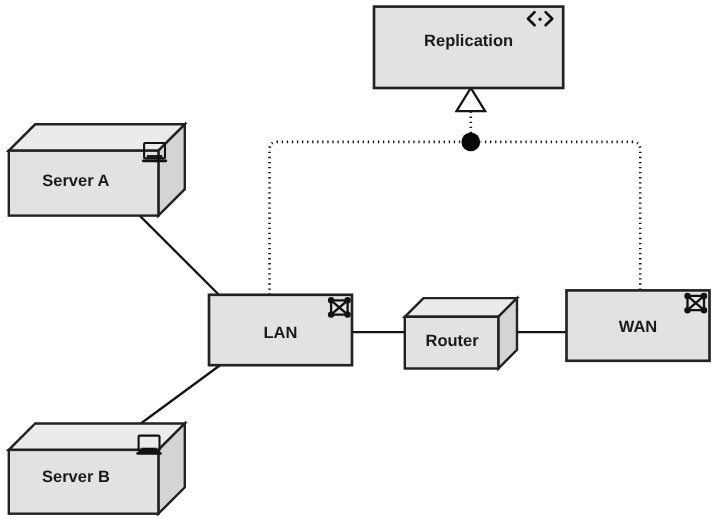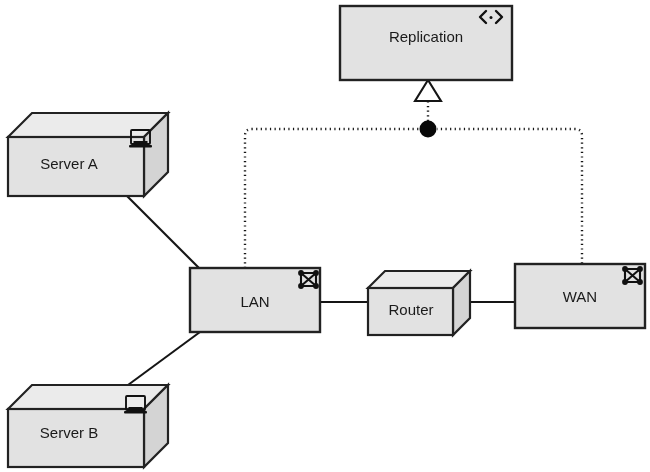--- a/index.html
+++ b/index.html
@@ -7,20 +7,21 @@
     padding: 0;
     background: #ffffff;
   }
   #canvas-wrap {
     position: relative;
     width: 650px;
     height: 472px;
     background: #ffffff;
     overflow: hidden;
     font-family: "Liberation Sans", sans-serif;
+    font-weight: bold;
   }
   svg#diagram {
     position: absolute;
     top: 0;
     left: 0;
     width: 650px;
     height: 472px;
     display: block;
   }
   .node-label {

